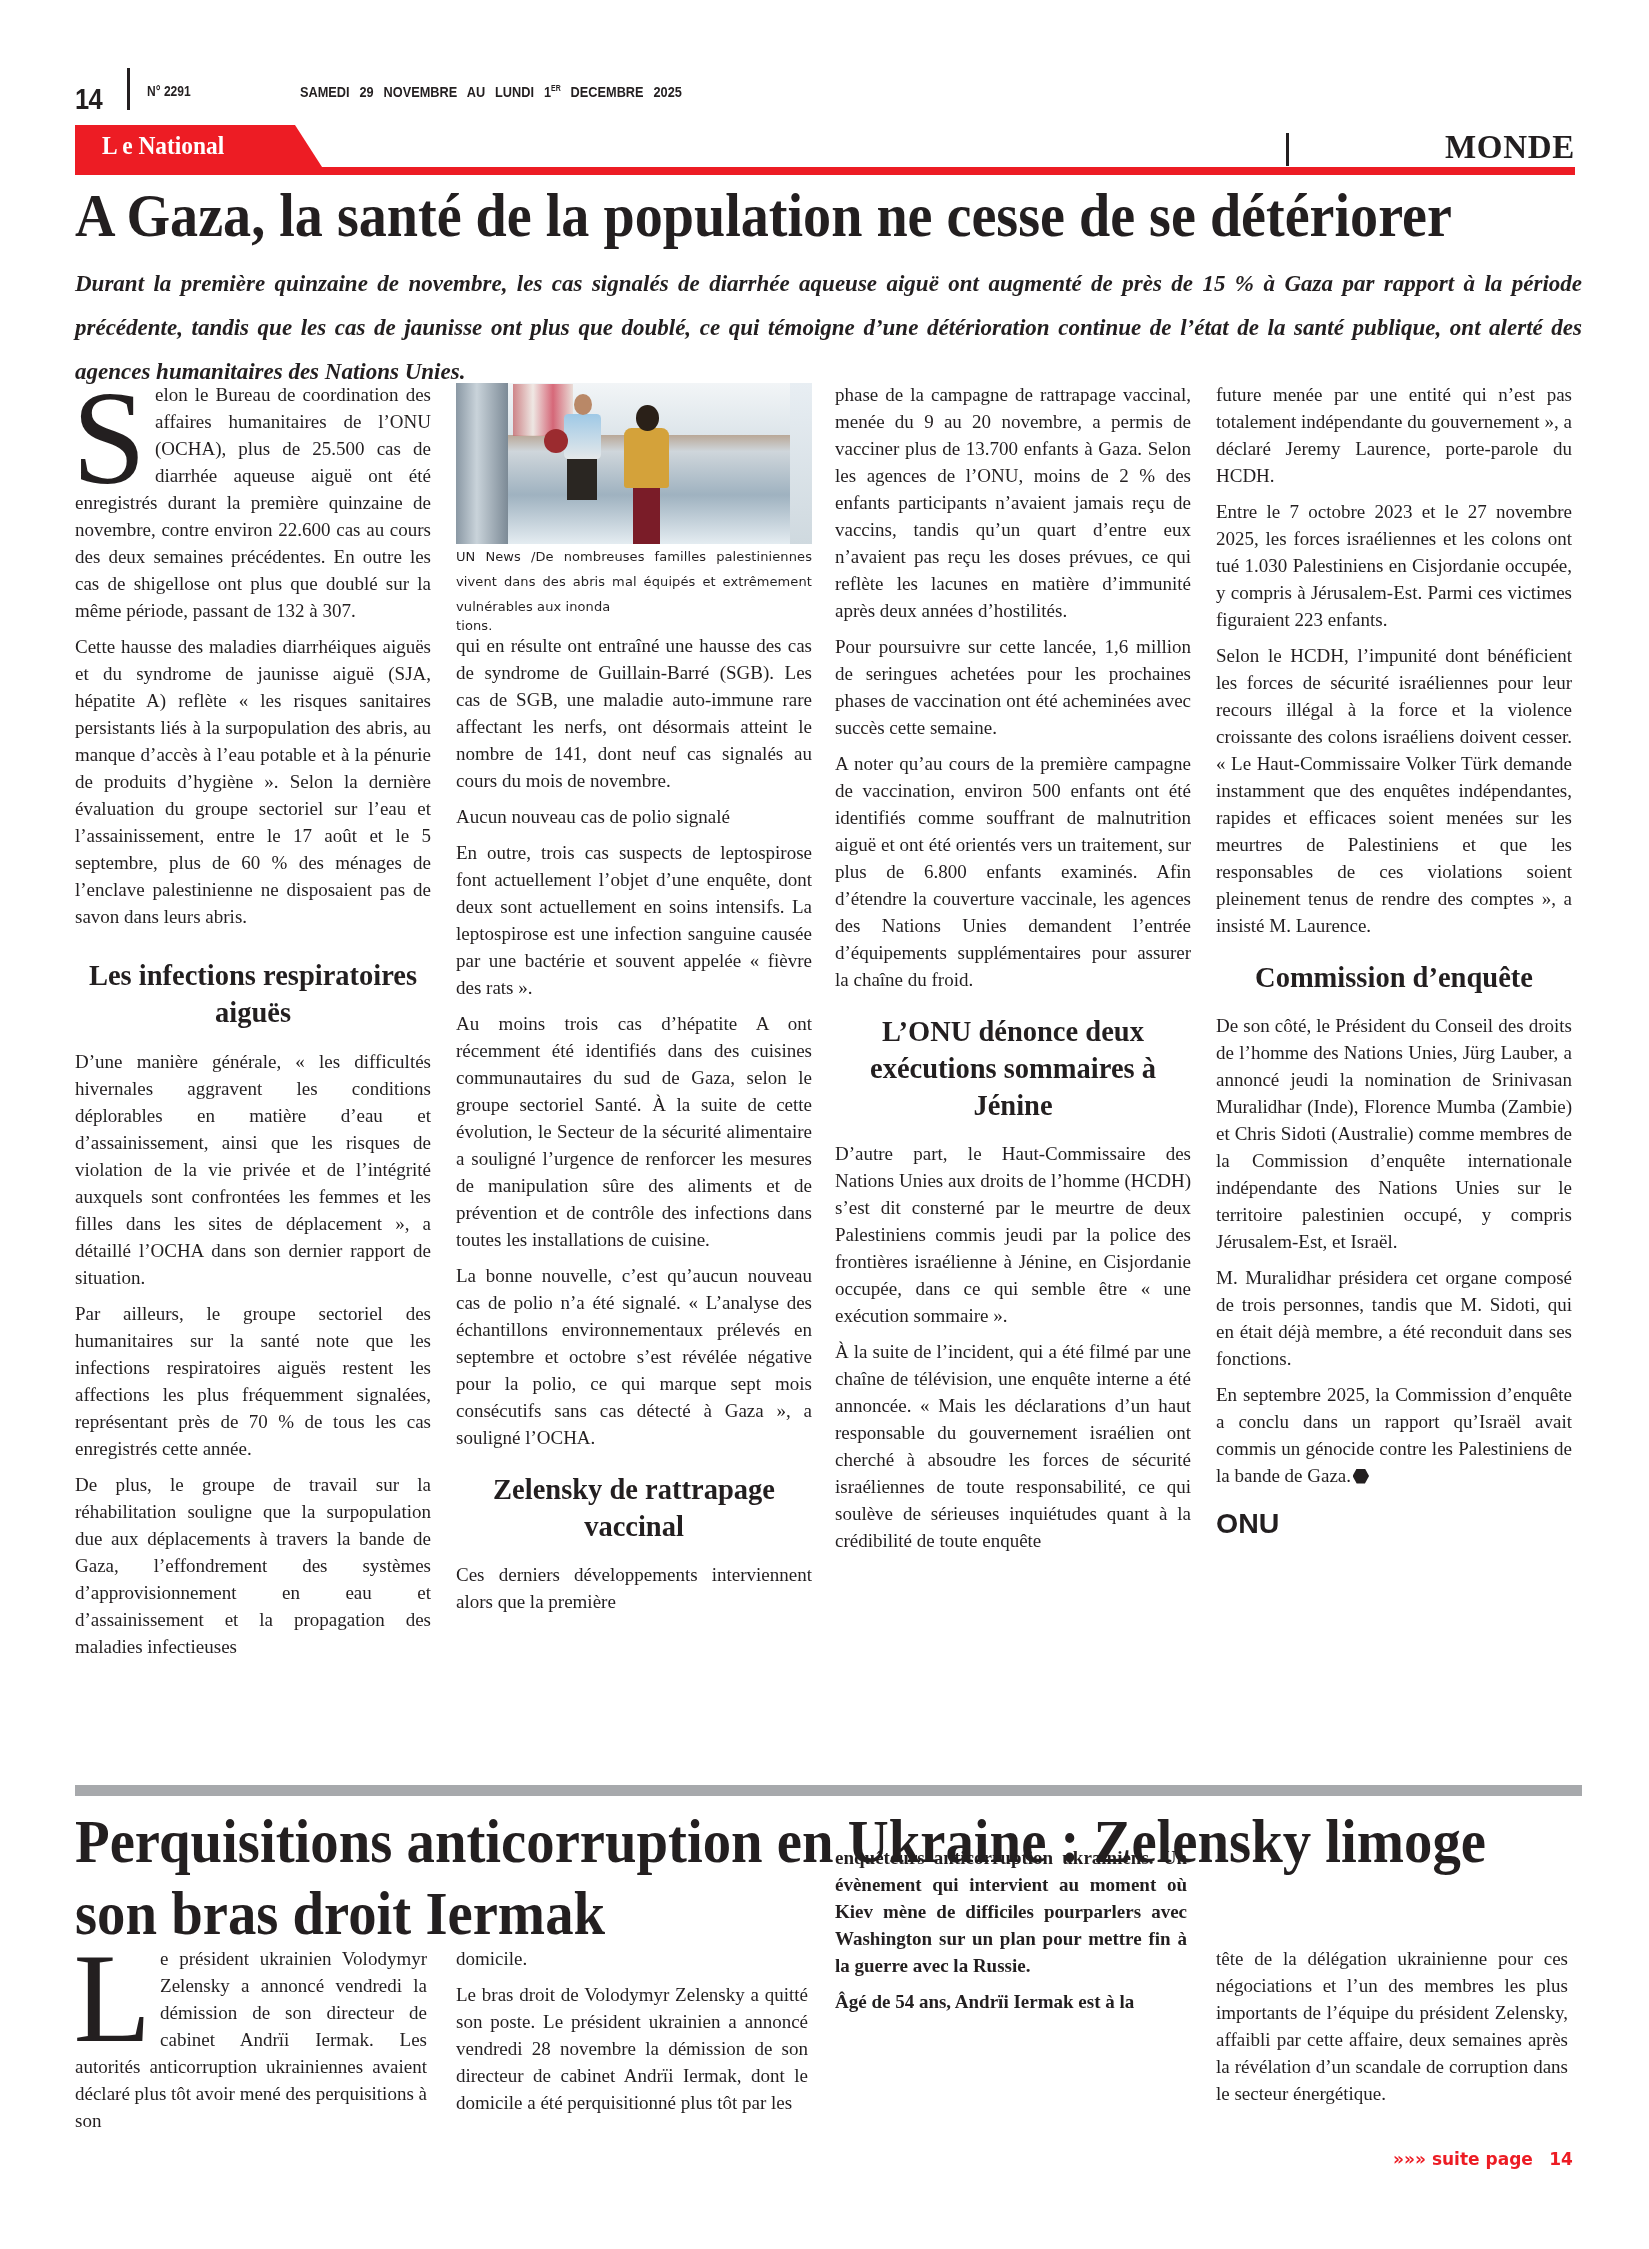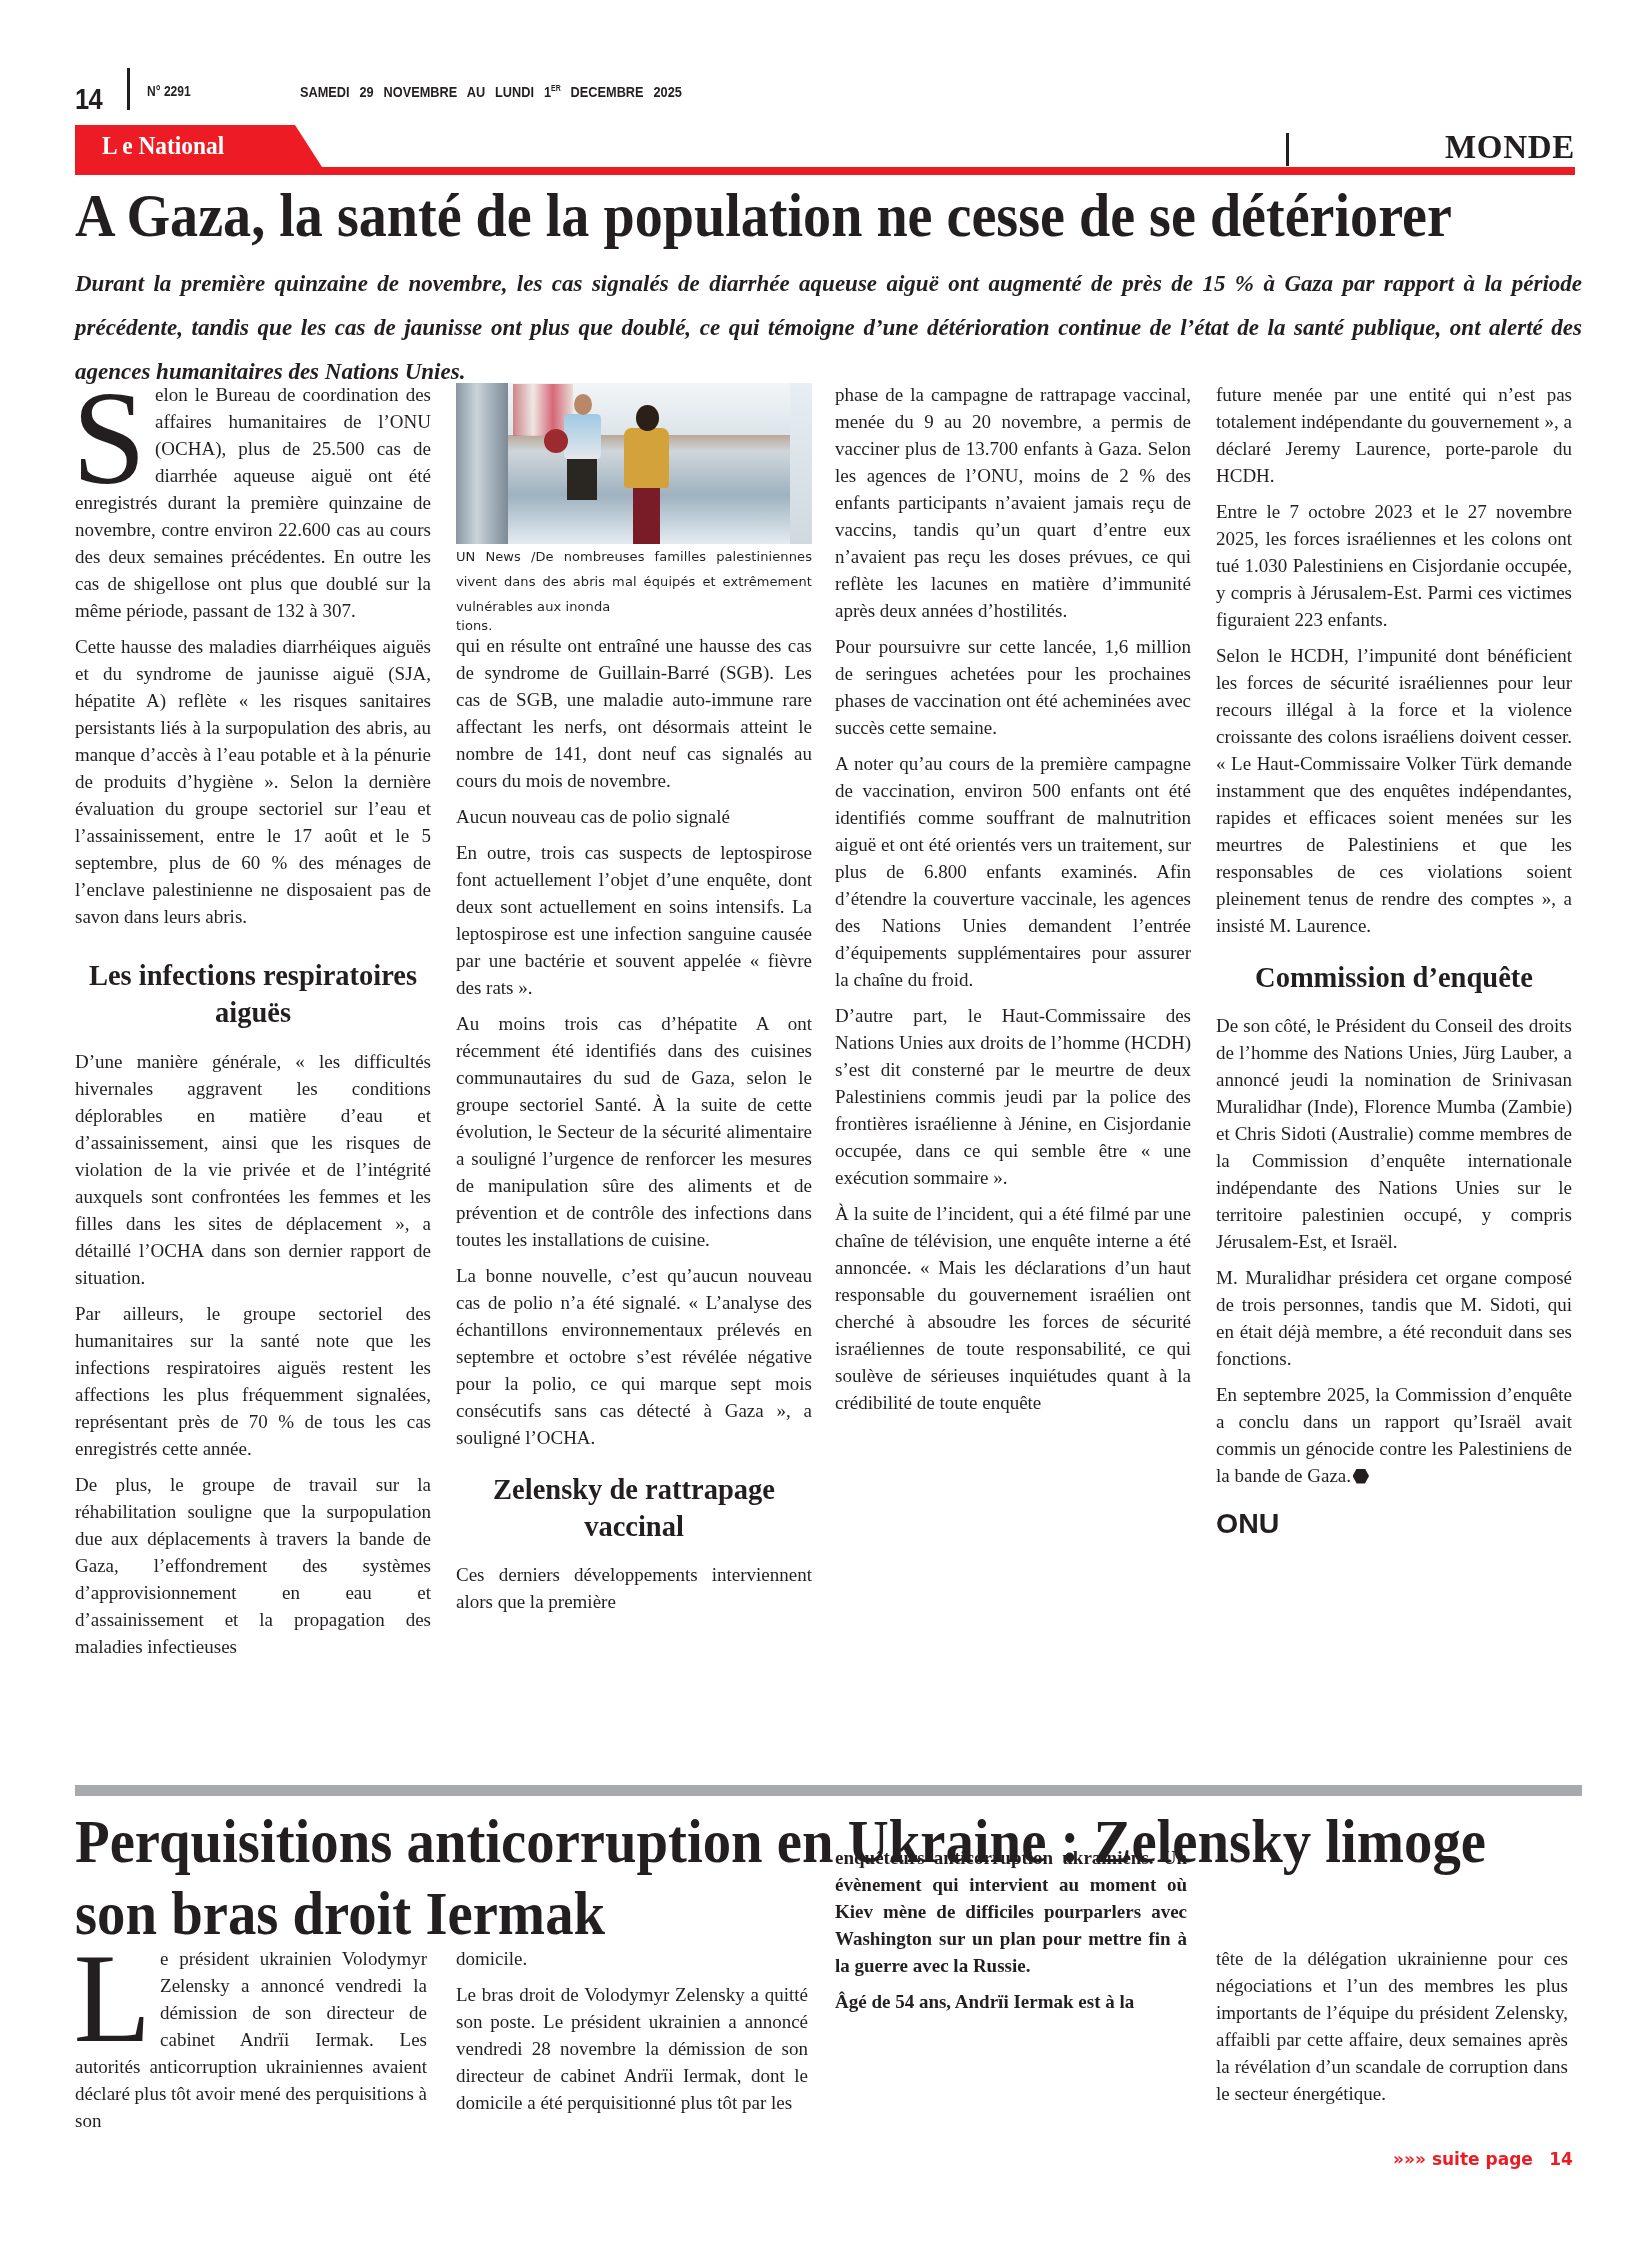--- a/index.html
+++ b/index.html
@@ -124,20 +124,21 @@
   <p>Au moins trois cas d’hépatite A ont récemment été identifiés dans des cuisines communautaires du sud de Gaza, selon le groupe sectoriel Santé. À la suite de cette évolution, le Secteur de la sécurité alimentaire a souligné l’urgence de renforcer les mesures de manipulation sûre des aliments et de prévention et de contrôle des infections dans toutes les installations de cuisine.</p>
   <p>La bonne nouvelle, c’est qu’aucun nouveau cas de polio n’a été signalé. « L’analyse des échantillons environnementaux prélevés en septembre et octobre s’est révélée négative pour la polio, ce qui marque sept mois consécutifs sans cas détecté à Gaza », a souligné l’OCHA.</p>
   <h3 class="tight">Zelensky de rattrapage vaccinal</h3>
   <p>Ces derniers développements interviennent alors que la première</p>
 </div>
 
 <div class="col c3">
   <p>phase de la campagne de rattrapage vaccinal, menée du 9 au 20 novembre, a permis de vacciner plus de 13.700 enfants à Gaza. Selon les agences de l’ONU, moins de 2 % des enfants participants n’avaient jamais reçu de vaccins, tandis qu’un quart d’entre eux n’avaient pas reçu les doses prévues, ce qui reflète les lacunes en matière d’immunité après deux années d’hostilités.</p>
   <p>Pour poursuivre sur cette lancée, 1,6 million de seringues achetées pour les prochaines phases de vaccination ont été acheminées avec succès cette semaine.</p>
   <p>A noter qu’au cours de la première campagne de vaccination, environ 500 enfants ont été identifiés comme souffrant de malnutrition aiguë et ont été orientés vers un traitement, sur plus de 6.800 enfants examinés. Afin d’étendre la couverture vaccinale, les agences des Nations Unies demandent l’entrée d’équipements supplémentaires pour assurer la chaîne du froid.</p>
+  <h3 class="tight">L’ONU dénonce deux exécutions sommaires à Jénine</h3>
   <p>D’autre part, le Haut-Commissaire des Nations Unies aux droits de l’homme (HCDH) s’est dit consterné par le meurtre de deux Palestiniens commis jeudi par la police des frontières israélienne à Jénine, en Cisjordanie occupée, dans ce qui semble être « une exécution sommaire ».</p>
   <p>À la suite de l’incident, qui a été filmé par une chaîne de télévision, une enquête interne a été annoncée. « Mais les déclarations d’un haut responsable du gouvernement israélien ont cherché à absoudre les forces de sécurité israéliennes de toute responsabilité, ce qui soulève de sérieuses inquiétudes quant à la crédibilité de toute enquête</p>
 </div>
 
 <div class="col c4">
   <p>future menée par une entité qui n’est pas totalement indépendante du gouvernement », a déclaré Jeremy Laurence, porte-parole du HCDH.</p>
   <p>Entre le 7 octobre 2023 et le 27 novembre 2025, les forces israéliennes et les colons ont tué 1.030 Palestiniens en Cisjordanie occupée, y compris à Jérusalem-Est. Parmi ces victimes figuraient 223 enfants.</p>
   <p>Selon le HCDH, l’impunité dont bénéficient les forces de sécurité israéliennes pour leur recours illégal à la force et la violence croissante des colons israéliens doivent cesser. « Le Haut-Commissaire Volker Türk demande instamment que des enquêtes indépendantes, rapides et efficaces soient menées sur les meurtres de Palestiniens et que les responsables de ces violations soient pleinement tenus de rendre des comptes », a insisté M. Laurence.</p>
   <h3 class="tight">Commission d’enquête</h3>
   <p>De son côté, le Président du Conseil des droits de l’homme des Nations Unies, Jürg Lauber, a annoncé jeudi la nomination de Srinivasan Muralidhar (Inde), Florence Mumba (Zambie) et Chris Sidoti (Australie) comme membres de la Commission d’enquête internationale indépendante des Nations Unies sur le territoire palestinien occupé, y compris Jérusalem-Est, et Israël.</p>

